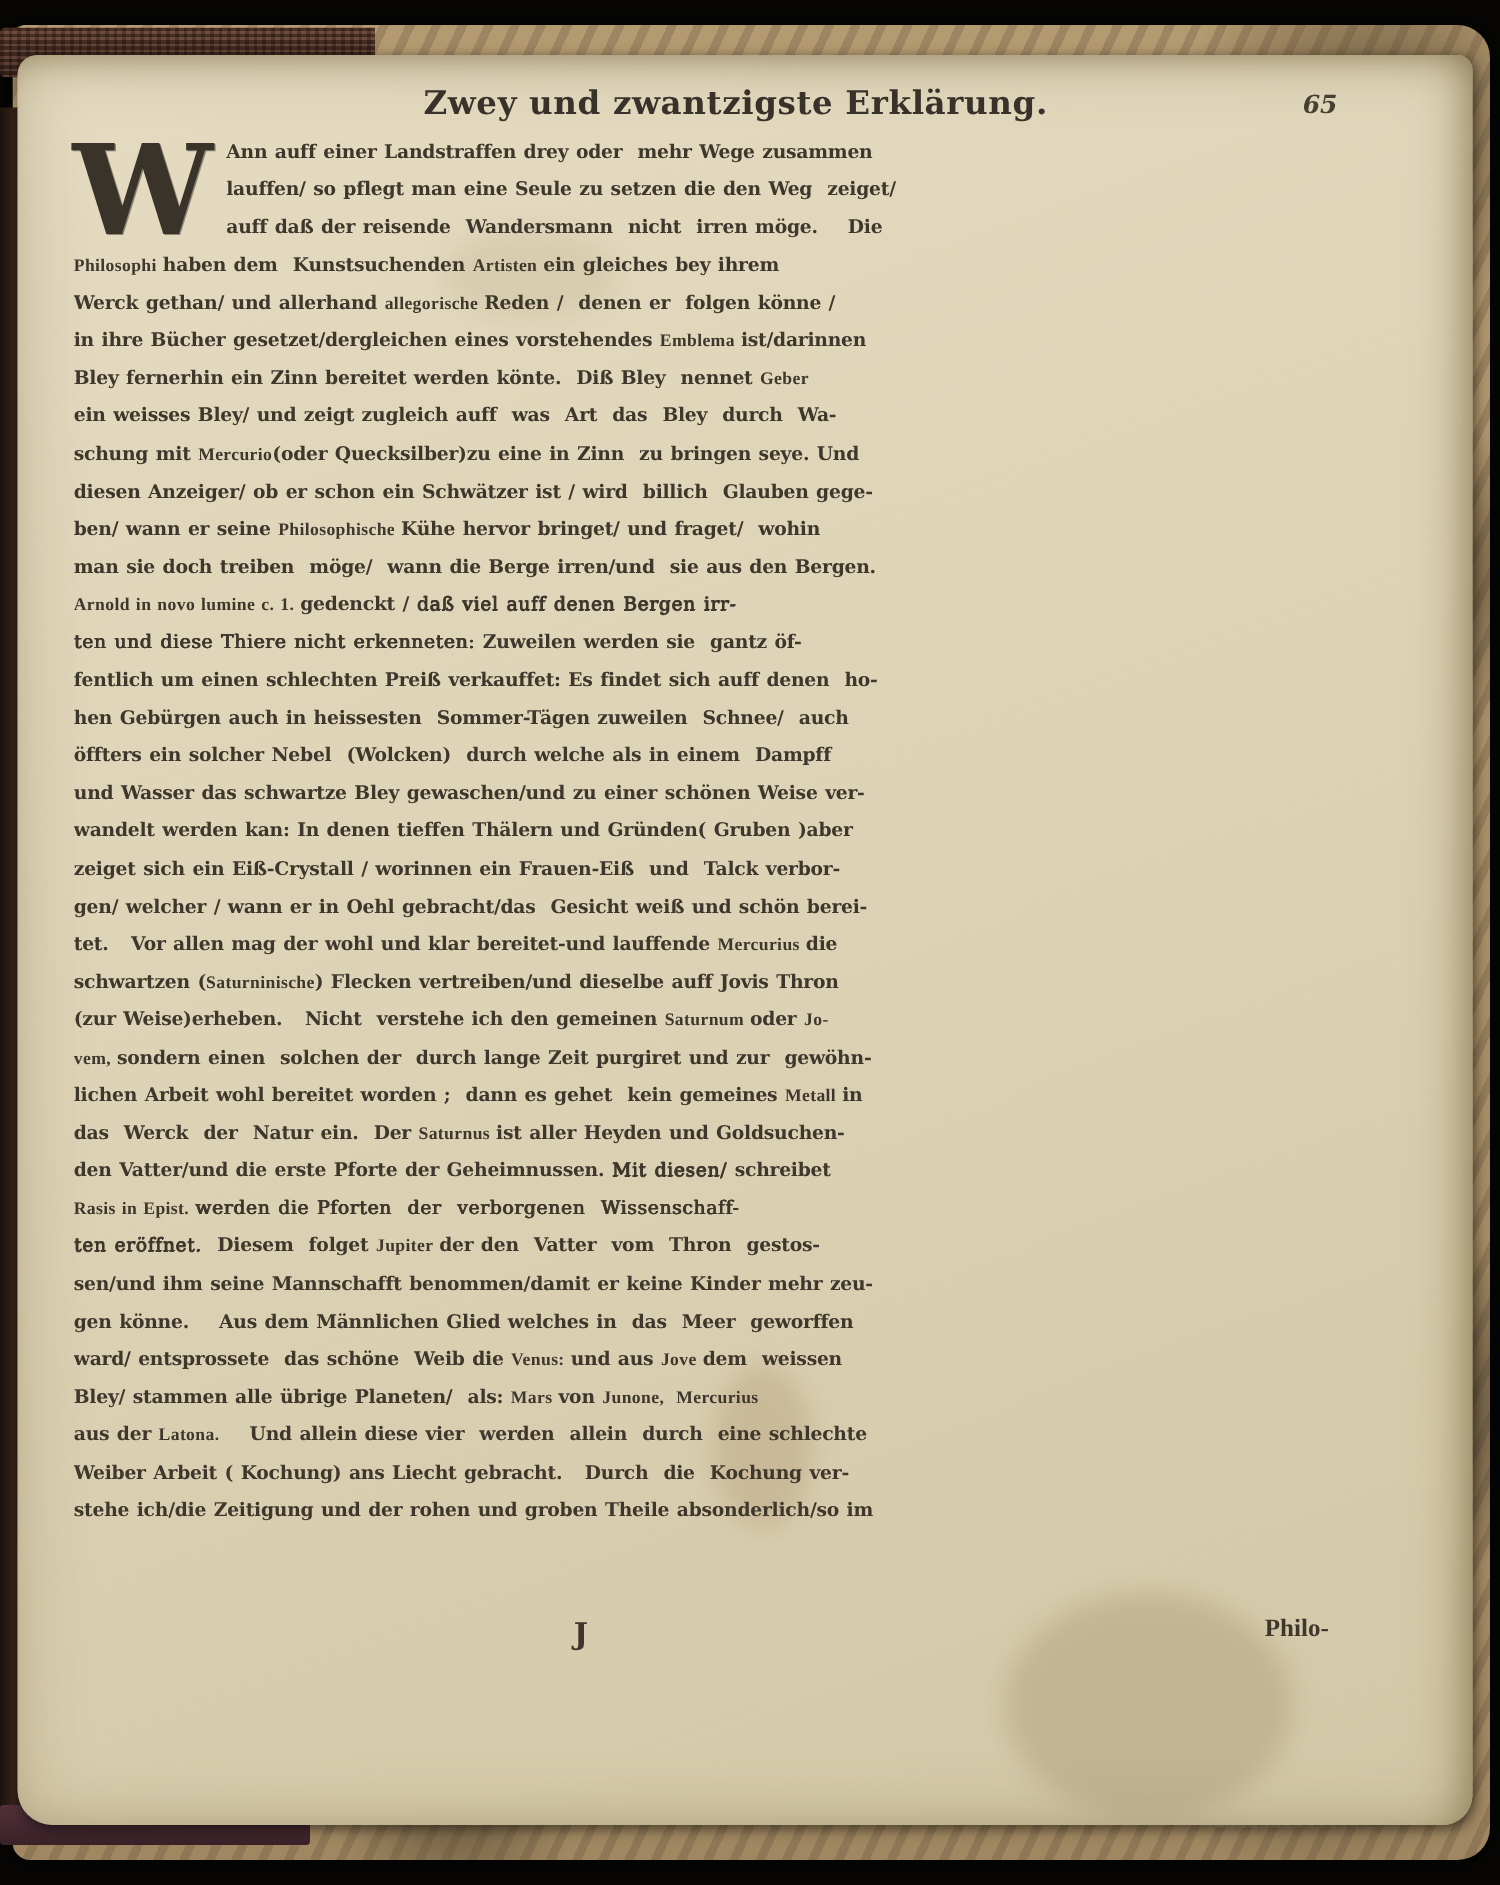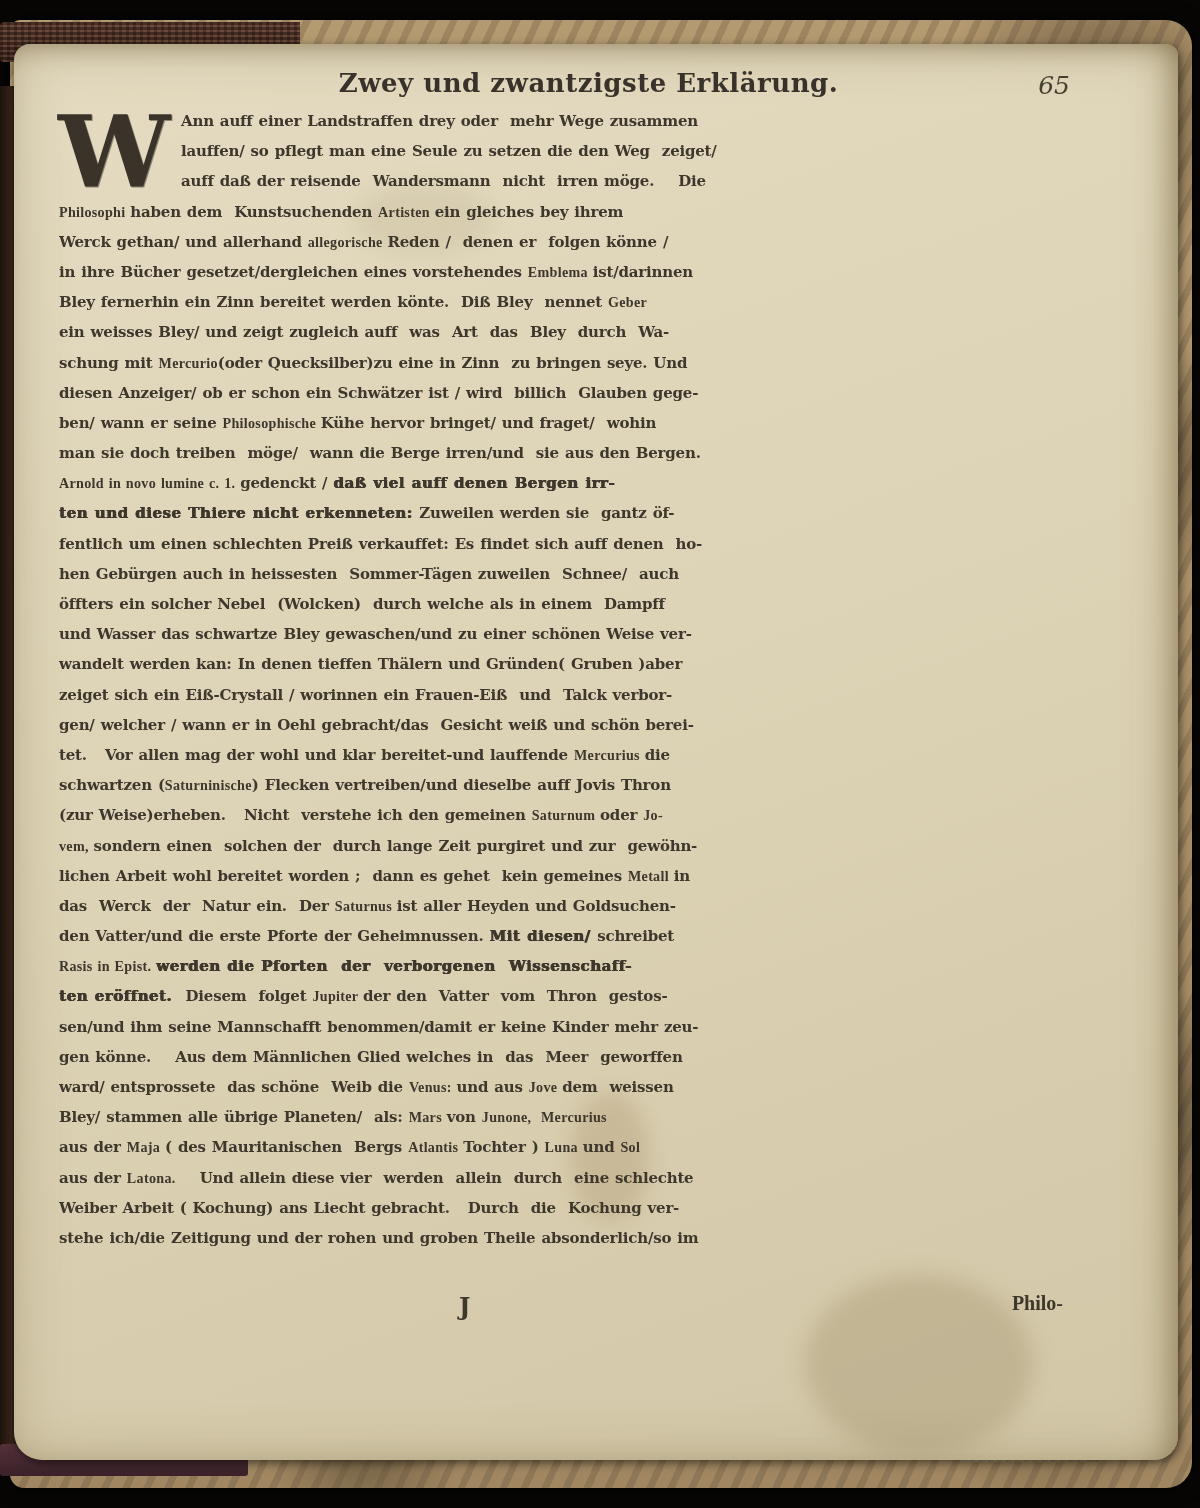--- a/index.html
+++ b/index.html
@@ -81,42 +81,42 @@
   .s3{left:790px;top:1230px;width:230px;height:180px;background:rgba(118,98,58,.20);}
 
   .header{position:absolute;left:45px;right:60px;top:24px;height:34px;}
   .htitle{
     display:block;text-align:center;
     font-size:26px;font-weight:700;letter-spacing:.5px;
     color:#38322a;
   }
   .pagenum{
     position:absolute;right:48px;top:3px;
-    font-size:25px;font-style:italic;font-weight:400;color:#454032;
+    font-size:20px;font-style:italic;font-weight:700;color:#454032;
   }
 
   .dropcap{
     position:absolute;left:44px;top:62px;width:112px;height:96px;
     font-size:100px;line-height:92px;font-weight:700;
     color:#3a332a;text-align:center;
     text-shadow:1px 1px 0 rgba(58,51,42,.5);
   }
   .body{
     position:absolute;left:45px;top:62px;width:900px;
   }
   .line{
     height:30.2px;line-height:30.2px;
     font-size:15px;font-weight:700;
     white-space:pre;overflow:hidden;
     letter-spacing:-0.2px;word-spacing:1px;
   }
   .line:nth-child(-n+3){padding-left:122px;}
   .seg-f{font-weight:700;}
   .seg-r{font-family:"Liberation Serif", serif;font-weight:700;font-size:.94em;letter-spacing:.3px;margin-top:28px;}
-  .seg-b{font-weight:700;letter-spacing:.5px;text-shadow:.7px 0 0 currentColor, 0 .4px 0 currentColor;}
+  .seg-b{font-weight:400;letter-spacing:.5px;text-shadow:.7px 0 0 currentColor, 0 .4px 0 currentColor;}
 
   .footer{position:absolute;left:45px;right:60px;top:1248px;height:30px;}
   .sig{position:absolute;left:400px;font-size:24px;font-weight:700;}
   .catch{position:absolute;right:55px;font-family:"Liberation Serif", serif;font-size:20px;font-weight:600;}
 </style>
 </head>
 <body>
 
 <div class="scene">
   <div class="cover"></div>
@@ -166,21 +166,20 @@
         <div class="line"><span class="seg-r">vem, </span><span class="seg-f">sondern einen  solchen der  durch lange Zeit purgiret und zur  gewöhn-</span></div>
         <div class="line"><span class="seg-f">lichen Arbeit wohl bereitet worden ;  dann es gehet  kein gemeines </span><span class="seg-r">Metall </span><span class="seg-f">in</span></div>
         <div class="line"><span class="seg-f">das  Werck  der  Natur ein.  Der </span><span class="seg-r">Saturnus </span><span class="seg-f">ist aller Heyden und Goldsuchen-</span></div>
         <div class="line"><span class="seg-f">den Vatter/und die erste Pforte der Geheimnussen. </span><span class="seg-b">Mit diesen/ </span><span class="seg-f">schreibet</span></div>
         <div class="line"><span class="seg-r">Rasis in Epist. </span><span class="seg-b">werden die Pforten  der  verborgenen  Wissenschaff-</span></div>
         <div class="line"><span class="seg-b">ten eröffnet.  </span><span class="seg-f">Diesem  folget </span><span class="seg-r">Jupiter </span><span class="seg-f">der den  Vatter  vom  Thron  gestos-</span></div>
         <div class="line"><span class="seg-f">sen/und ihm seine Mannschafft benommen/damit er keine Kinder mehr zeu-</span></div>
         <div class="line"><span class="seg-f">gen könne.    Aus dem Männlichen Glied welches in  das  Meer  geworffen</span></div>
         <div class="line"><span class="seg-f">ward/ entsprossete  das schöne  Weib die </span><span class="seg-r">Venus: </span><span class="seg-f">und aus </span><span class="seg-r">Jove </span><span class="seg-f">dem  weissen</span></div>
         <div class="line"><span class="seg-f">Bley/ stammen alle übrige Planeten/  als: </span><span class="seg-r">Mars </span><span class="seg-f">von </span><span class="seg-r">Junone,  Mercurius</span></div>
-        <div class="line"><span class="seg-f">aus der </span><span class="seg-r">Maja </span><span class="seg-f">( des Mauritanischen  Bergs </span><span class="seg-r">Atlantis </span><span class="seg-f">Tochter ) </span><span class="seg-r">Luna </span><span class="seg-f">und </span><span class="seg-r">Sol</span></div>
         <div class="line"><span class="seg-f">aus der </span><span class="seg-r">Latona.</span><span class="seg-f">    Und allein diese vier  werden  allein  durch  eine schlechte</span></div>
         <div class="line"><span class="seg-f">Weiber Arbeit ( Kochung) ans Liecht gebracht.   Durch  die  Kochung ver-</span></div>
         <div class="line"><span class="seg-f">stehe ich/die Zeitigung und der rohen und groben Theile absonderlich/so im</span></div>
       </div>
 
     <div class="footer">
       <span class="sig">J</span>
       <span class="catch">Philo-</span>
     </div>
   </div>

